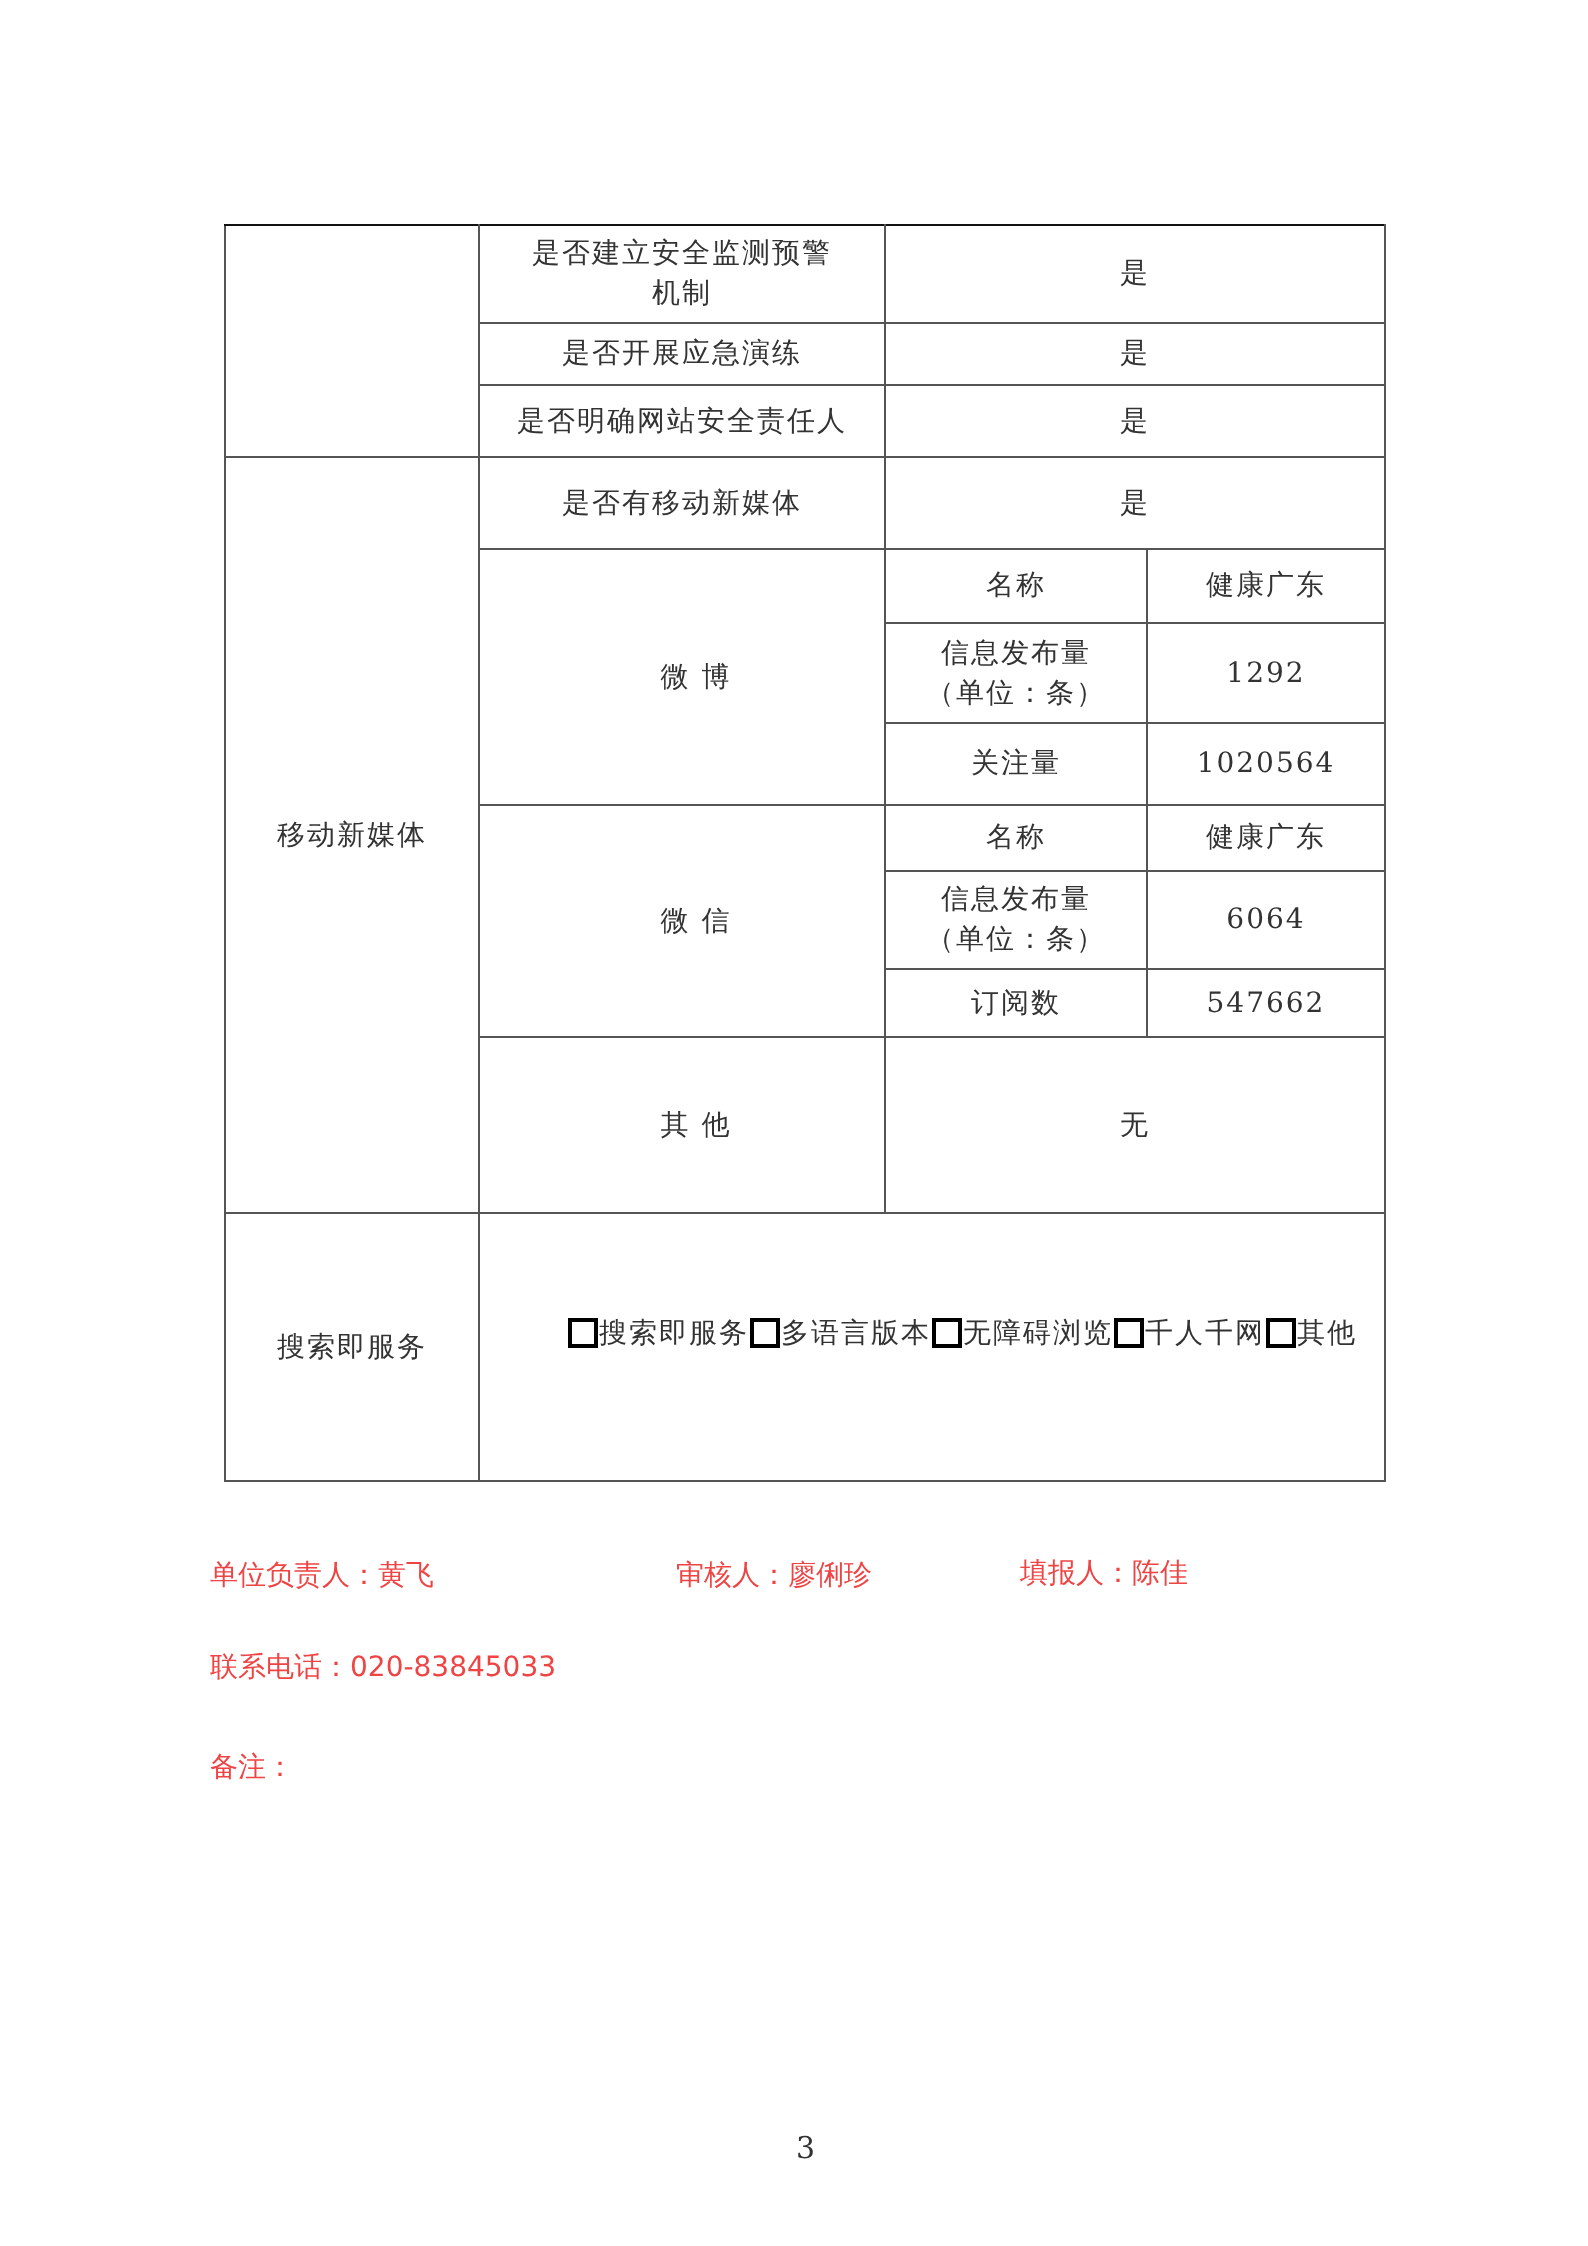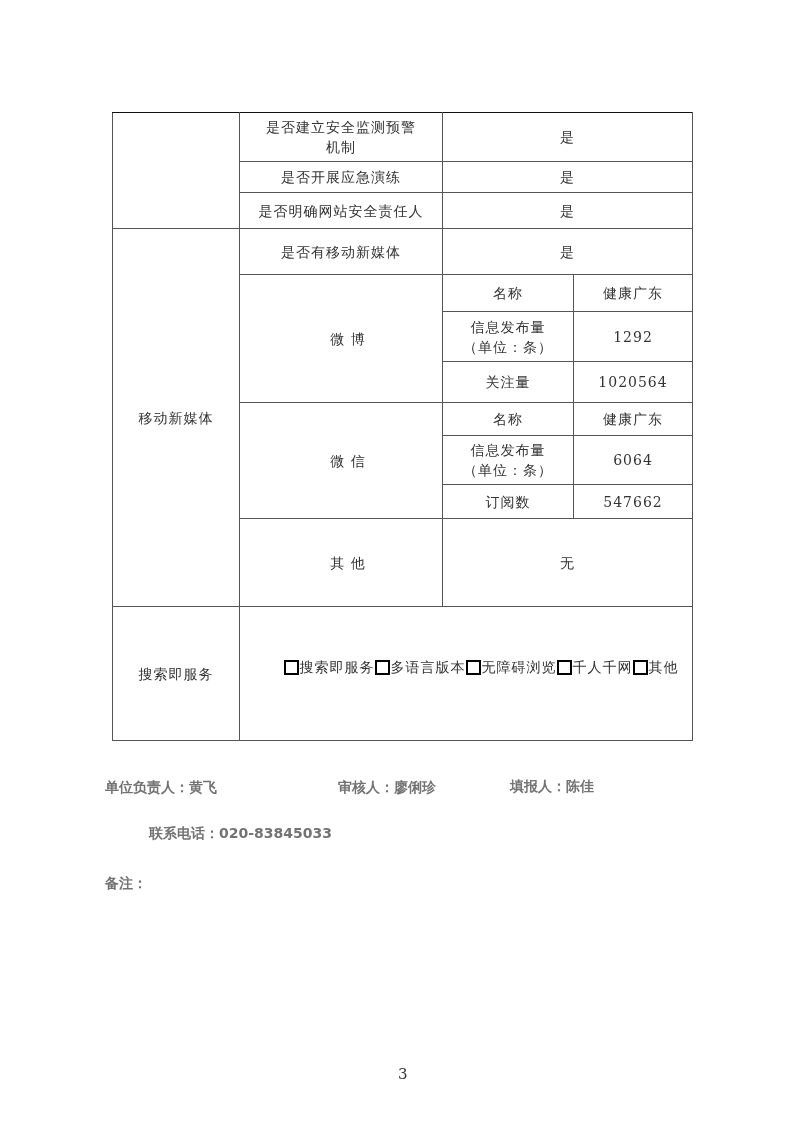--- a/index.html
+++ b/index.html
@@ -13,21 +13,21 @@
   .c1 { width: 127px; }
   .c2 { width: 203px; }
   .c3 { width: 131px; }
   .c4 { width: 119px; }
   .spaced { letter-spacing: 14px; padding-left: 14px !important; }
   .multi { line-height: 20px; }
   .chk { display: inline-flex; align-items: center; font-size: 14px; letter-spacing: 1px; }
   .box { display: inline-block; width: 11px; height: 11px; border: 2px solid #000; margin-right: 1px; vertical-align: -1px; }
   .innov { text-align: left; padding-left: 30px !important; padding-bottom: 10px !important; }
   .footer { position: absolute; font-family: "DejaVu Sans", "Liberation Sans", sans-serif;
-            font-weight: bold; font-size: 14px; color: #737373; white-space: nowrap; }
+            font-weight: normal; font-size: 14px; color: #ef4444; white-space: nowrap; }
   .pagenum { position: absolute; left: 398px; top: 1049px; font-size: 15px; color: #333;
              font-family: "DejaVu Serif", "Liberation Serif", serif; }
 </style>
 </head>
 <body>
 
 <div class="page">
 
   <table class="tbl">
     <colgroup>
@@ -120,17 +120,17 @@
               <span>其他</span>
             </span>
       </td>
     </tr>
   </tbody>
     </table>
 
   <div class="footer" style="left:105px; top:763px;">单位负责人：黄飞</div>
   <div class="footer" style="left:338px; top:763px;">审核人：廖俐珍</div>
   <div class="footer" style="left:510px; top:762px;">填报人：陈佳</div>
-  <div class="footer" style="left:105px; top:809px;margin-left:44px;">联系电话：020-83845033</div>
+  <div class="footer" style="left:105px; top:809px;">联系电话：020-83845033</div>
   <div class="footer" style="left:105px; top:859px;">备注：</div>
 
   <div class="pagenum">3</div>
 </div>
 
 </body></html>

